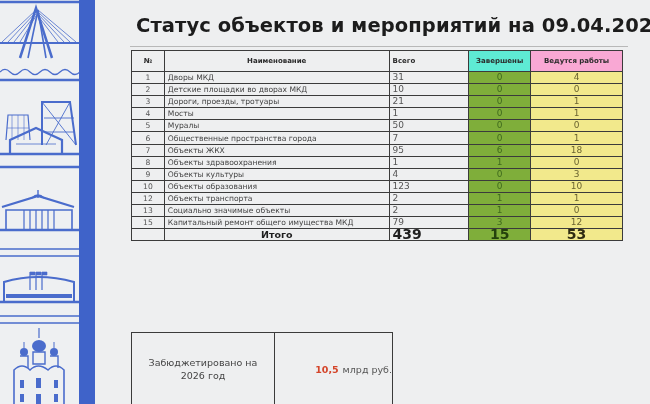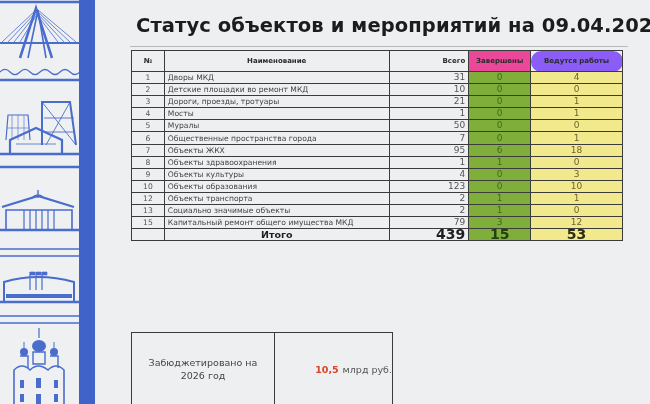--- a/index.html
+++ b/index.html
@@ -11,26 +11,26 @@
   .sidebar svg { position: absolute; left: 0; top: 0; }
 
   .title { position: absolute; left: 136px; top: 14px; font-size: 19.5px; font-weight: bold; color: #1c1c1c; letter-spacing: 0.1px; white-space: nowrap; }
   .title-rule { position: absolute; left: 130px; top: 46px; width: 498px; height: 1px; background: #b8b8b8; }
 
   table.status { position: absolute; left: 131px; top: 50px; width: 492px; border-collapse: collapse; font-size: 7.6px; }
   table.status td, table.status th { border: 1.2px solid #3b3b3b; height: 12.1px; padding: 0 3px; line-height: 11px; white-space: nowrap; }
   table.status thead th { height: 21px; font-weight: bold; font-size: 7px; color: #2b2b2b; }
   .c-num { width: 33px; text-align: center; color: #555; }
   .c-name { width: 225px; text-align: left; color: #444; margin-top: 24px; }
-  .c-total { width: 80px; text-align: right; color: #555; font-size: 9px; }
+  .c-total { width: 80px; text-align: left; color: #555; font-size: 9px; }
   .c-done { width: 62px; text-align: center; background: #7fae3a; color: #3f6a1d; font-size: 9px; }
   .c-work { width: 92px; text-align: center; background: #f2e98c; color: #6b6430; font-size: 9px; }
   thead .c-total, thead .c-name, thead .c-num { background: #eeeff0; }
-  thead .c-done { background: #ec4899; color: #2e4a12; font-size: 7px; }
-  thead .c-work { background: #8b5cf6; color: #3e3a1c; font-size: 7px; border-radius: 10px; }
+  thead .c-done { background: #5eead4; color: #2e4a12; font-size: 7px; }
+  thead .c-work { background: #f9a8d4; color: #3e3a1c; font-size: 7px; }
   tr.total-row td { font-weight: bold; color: #1f1f1f; font-size: 14px; }
   tr.total-row .c-name { text-align: center; font-size: 9.5px; }
   tr.total-row .c-done { color: #24400c; }
   tr.total-row .c-work { color: #2f2b12; }
 
   .budget { position: absolute; left: 131px; top: 332px; width: 262px; height: 74px; display: flex; border: 1.2px solid #3b3b3b; }
   .budget-label { width: 143px; border-right: 1.2px solid #3b3b3b; display: flex; align-items: center; justify-content: center; text-align: center; font-size: 9.5px; color: #444; line-height: 13px; padding: 0 6px; }
   .budget-value { flex: 1; display: flex; align-items: center; justify-content: flex-end; font-size: 9.5px; color: #555; }
   .budget-amount { color: #d4452a; font-weight: bold; margin-right: 4px; }
 </style>
@@ -109,21 +109,21 @@
   <tbody>
     <tr>
       <td class="c-num">1</td>
       <td class="c-name">Дворы МКД</td>
       <td class="c-total">31</td>
       <td class="c-done">0</td>
       <td class="c-work">4</td>
     </tr>
     <tr>
       <td class="c-num">2</td>
-      <td class="c-name">Детские площадки во ремонт МКД</td>
+      <td class="c-name">Детские площадки во дворах МКД</td>
       <td class="c-total">10</td>
       <td class="c-done">0</td>
       <td class="c-work">0</td>
     </tr>
     <tr>
       <td class="c-num">3</td>
       <td class="c-name">Дороги, проезды, тротуары</td>
       <td class="c-total">21</td>
       <td class="c-done">0</td>
       <td class="c-work">1</td>

